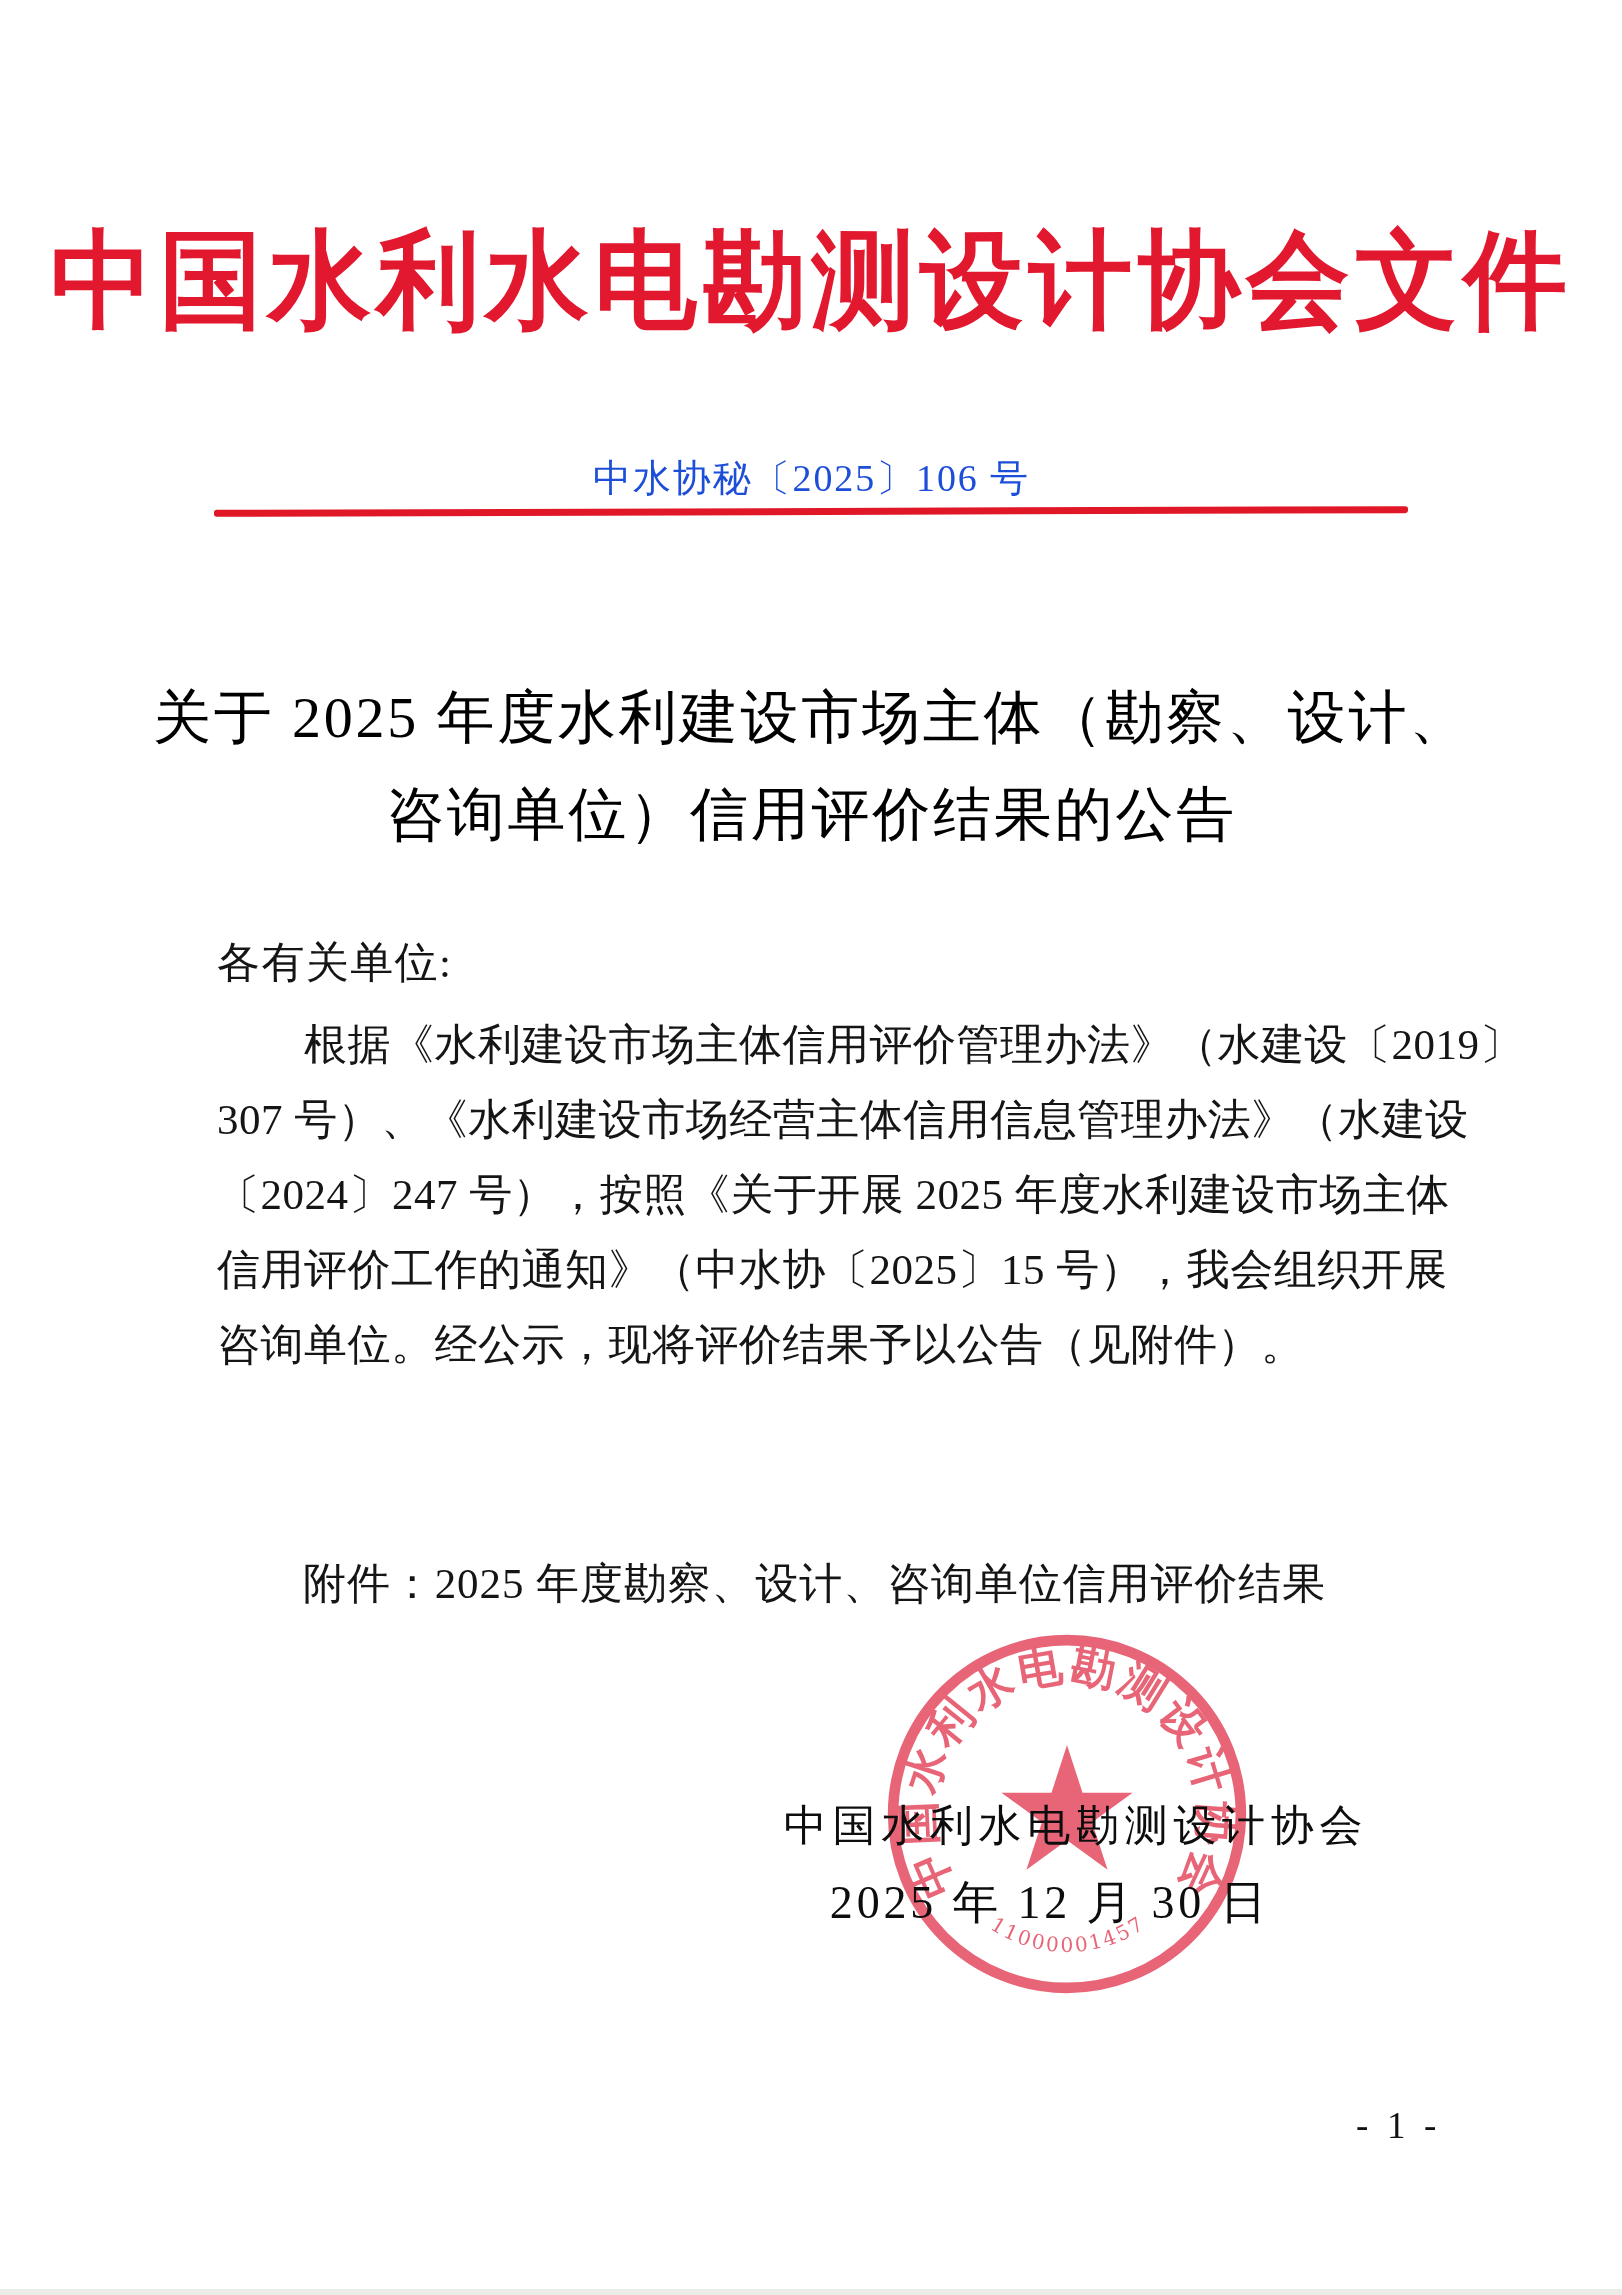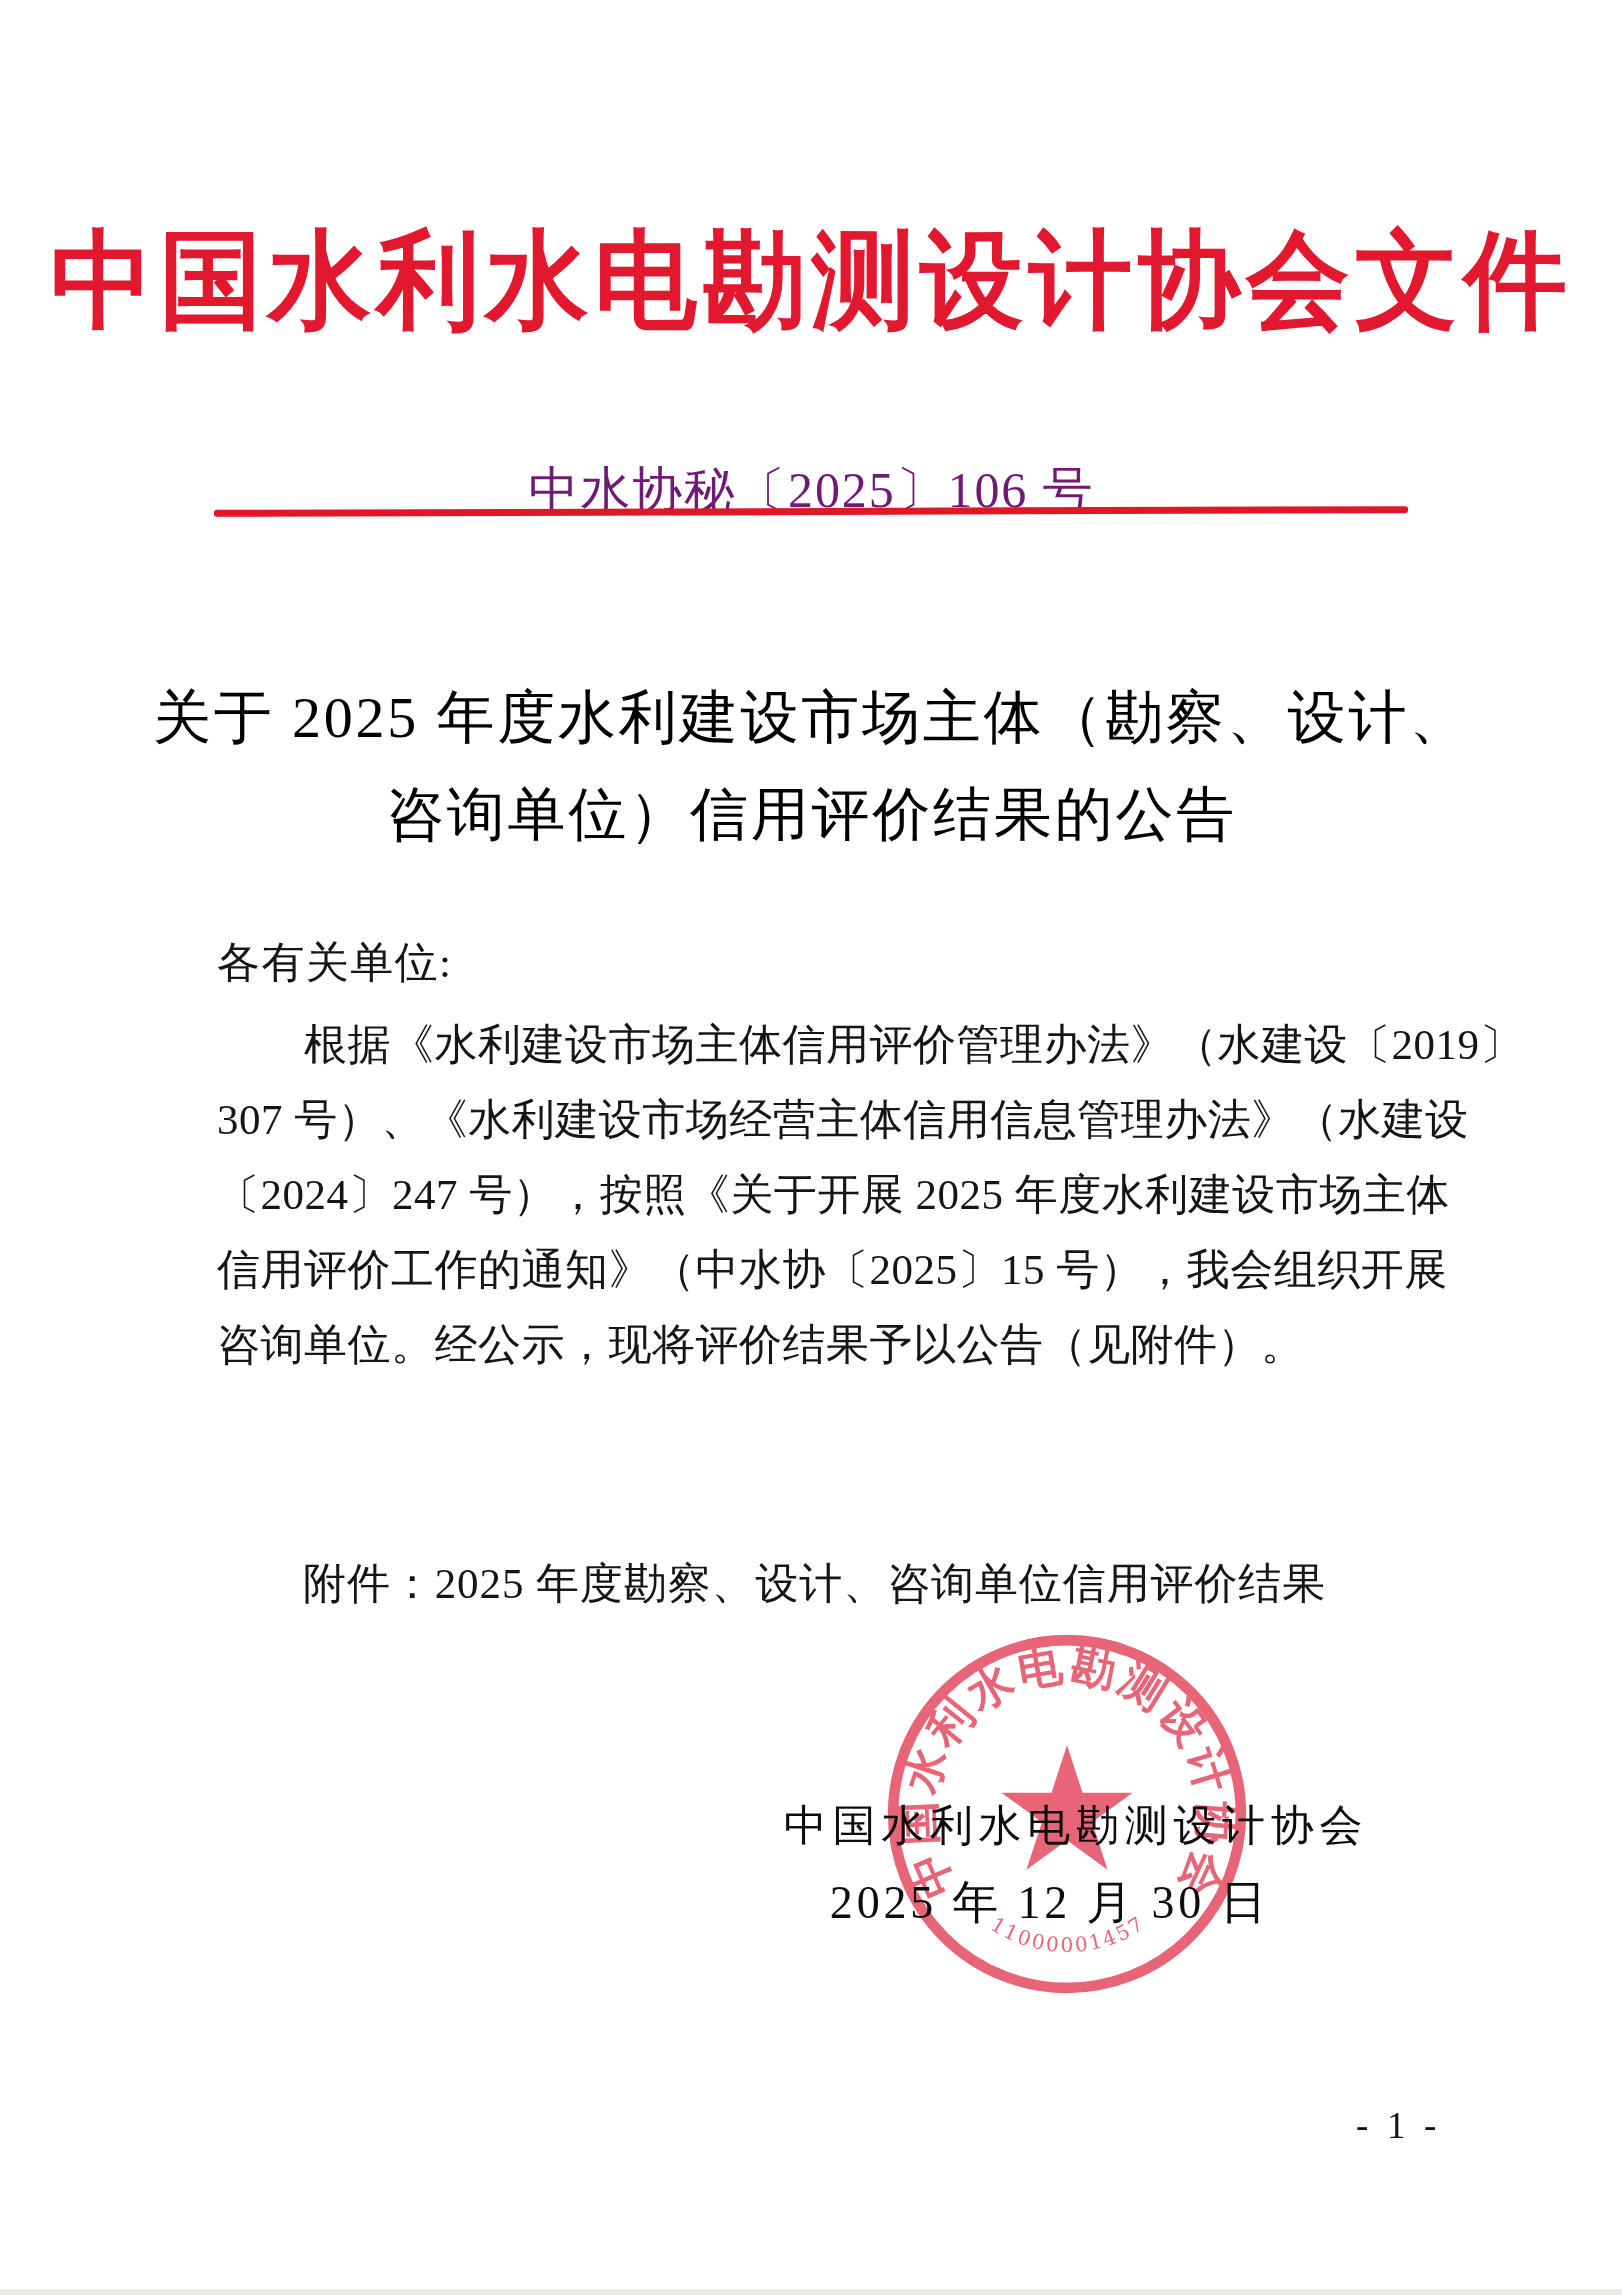--- a/index.html
+++ b/index.html
@@ -27,28 +27,28 @@
     font-size: 103px;
     line-height: 109px;
     font-weight: bold;
     letter-spacing: 5.7px;
     color: var(--accent_red);
     white-space: nowrap;
     transform: scaleY(1.04);
   }
   .doc-number {
     position: absolute;
-    top: 468px;
+    top: 456px;
     left: 0;
     width: 100%;
     text-align: center;
-    font-size: 50px;
+    font-size: 38px;
     line-height: 45px;
     letter-spacing: 1.9px;
-    color: #701a75;
+    color: #1d4ed8;
     white-space: nowrap;
   }
   .red-rule {
     position: absolute;
     top: 508px;
     left: 214px;
     width: 1194px;
     height: 6.6px;
     background: var(--rule_red);
     border-radius: 2.8px;

